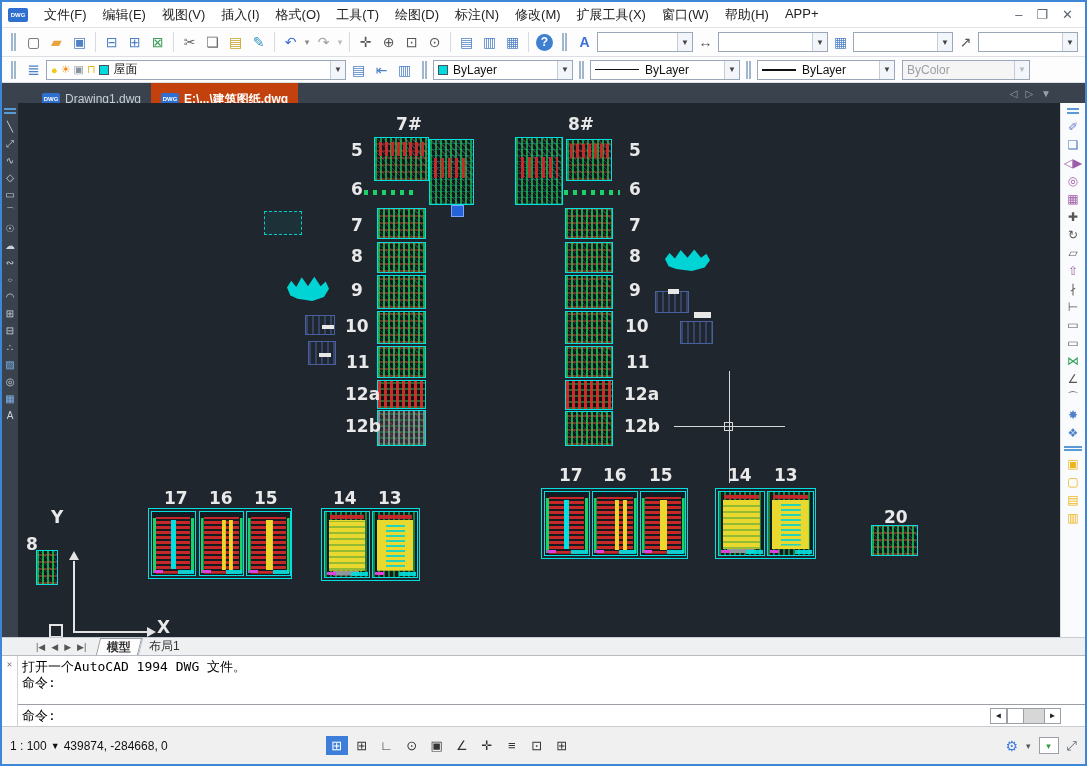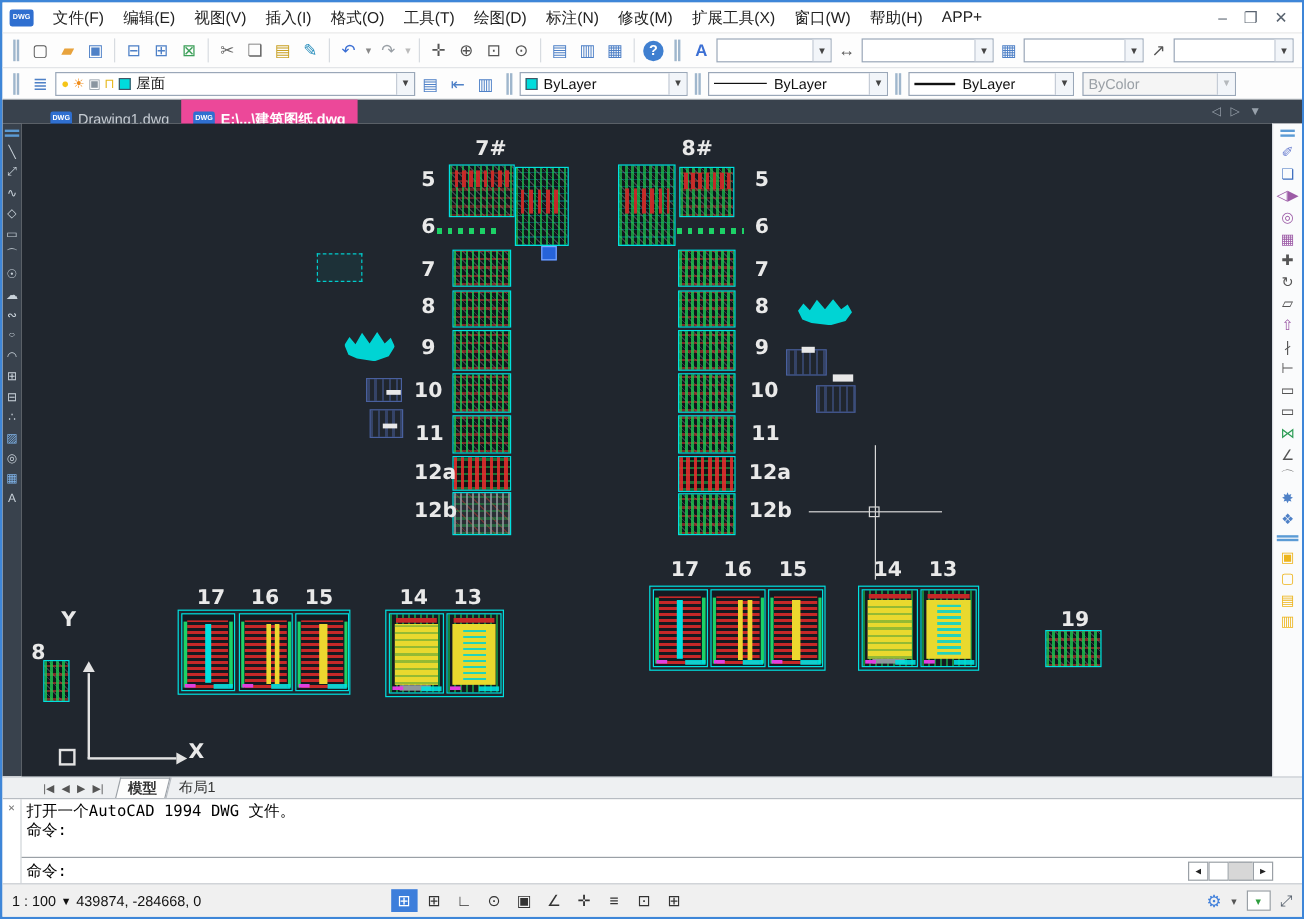--- a/index.html
+++ b/index.html
@@ -26,21 +26,21 @@
   .combo.disabled{color:#9aa0a6;background:#f5f5f5;}
   .combo.disabled .arrow{color:#b5b9bd;}
   .swatch{width:10px;height:10px;background:#00dcdc;border:1px solid #456;margin-right:5px;flex:none;}
   .lt-sample{width:44px;border-top:1px solid #111;margin-right:6px;flex:none;}
   .lw-sample{width:34px;border-top:2px solid #111;margin-right:6px;flex:none;}
   .layer-ico{font-size:11px;margin-right:3px;}
   
   .tabbar{height:20px;background:#39424d;display:flex;align-items:flex-end;padding-left:30px;}
   .ftab{height:20px;display:flex;align-items:center;padding:16px 10px;font-size:12px;color:#c7cdd4;gap:5px;cursor:default;}
   .ftab .dwg-badge{margin-right:0;width:18px;height:12px;}
-  .ftab.active{background:#ec4899;color:#fff;font-weight:bold;}
+  .ftab.active{background:#c2410c;color:#fff;font-weight:bold;}
   .tabnav{margin-left:auto;display:flex;align-items:center;gap:8px;color:#98a1ab;font-size:10px;padding-right:34px;height:100%;}
   
   .main{flex:1;display:flex;min-height:0;}
   .side-tools{width:16px;background:#39424d;display:flex;flex-direction:column;align-items:center;padding-top:2px;flex:none;}
   .side-tools .ticon{width:15px;height:17px;font-size:10px;color:#c9d2da;}
   .right-tools{width:25px;background:#fafbfc;border-left:1px solid #d9dde2;display:flex;flex-direction:column;align-items:center;padding-top:2px;flex:none;}
   .right-tools .ticon{width:21px;height:18px;font-size:12px;}
   .vgrip{width:12px;height:6px;border-top:2px solid #5b9bd5;border-bottom:2px solid #5b9bd5;margin:3px 0 4px;flex:none;}
   .hsep-blue{width:18px;height:5px;border-top:2px solid #5b9bd5;border-bottom:2px solid #5b9bd5;margin:4px 0;flex:none;}
   .canvas{flex:1;background:#20262e;position:relative;overflow:hidden;}
@@ -80,21 +80,21 @@
   
   .cmdwin{height:71px;background:#fff;border-top:1px solid #b7bcc2;display:flex;font-family:"DejaVu Sans Mono",monospace;font-size:13px;color:#000;}
   .cmd-gutter{width:16px;border-right:1px solid #d0d4d8;display:flex;flex-direction:column;align-items:center;padding-top:3px;color:#777;font-size:9px;flex:none;}
   .cmd-body{flex:1;display:flex;flex-direction:column;min-width:0;}
   .cmd-hist{flex:1;padding:3px 4px;line-height:16px;white-space:pre-wrap;}
   .cmd-inputrow{height:22px;border-top:1px solid #9aa0a6;display:flex;align-items:center;padding-left:4px;}
   .cmd-scroll{margin-left:auto;display:flex;align-items:center;height:18px;margin-right:24px;}
   .cmd-scroll span{width:17px;height:16px;border:1px solid #9aa0a6;display:inline-flex;align-items:center;justify-content:center;font-size:8px;color:#222;background:#fff;}
   .cmd-scroll .track{width:20px;background:#d7d7d7;border-left:none;border-right:none;}
   
-  .statusbar{height:28px;background:#f0f0f0;border-top:1px solid #c9cdd2;display:flex;align-items:center;font-size:12px;color:#111;padding:0 8px;gap:4px;}
+  .statusbar{height:38px;background:#f0f0f0;border-top:1px solid #c9cdd2;display:flex;align-items:center;font-size:12px;color:#111;padding:0 8px;gap:4px;}
   .coords{margin-right:40px;white-space:nowrap;display:flex;align-items:center;gap:4px;}
   .coords .dd{font-size:9px;}
   .sicon{width:22px;height:19px;display:inline-flex;align-items:center;justify-content:center;font-size:13px;color:#333;cursor:default;}
   .sicon.active{background:#3d7edb;color:#fff;}
   .status-right{margin-left:auto;display:flex;align-items:center;gap:8px;}
   .ws-box{width:20px;height:17px;border:1px solid #9aa0a6;background:#fff;display:flex;align-items:center;justify-content:center;color:#2f9e3f;font-size:9px;}
   .gear{color:#3d7edb;font-size:14px;}
   .fsbtn{color:#5a6470;font-size:13px;}
 </style>
 </head>
@@ -341,21 +341,21 @@
           <span class="cad-label" style="left: 146px; top: 387px;">17</span>
           <span class="cad-label" style="left: 191px; top: 387px;">16</span>
           <span class="cad-label" style="left: 236px; top: 387px;">15</span>
           <span class="cad-label" style="left: 315px; top: 387px;">14</span>
           <span class="cad-label" style="left: 360px; top: 387px;">13</span>
           <span class="cad-label" style="left: 541px; top: 364px;">17</span>
           <span class="cad-label" style="left: 585px; top: 364px;">16</span>
           <span class="cad-label" style="left: 631px; top: 364px;">15</span>
           <span class="cad-label" style="left: 710px; top: 364px;">14</span>
           <span class="cad-label" style="left: 756px; top: 364px;">13</span>
-          <span class="cad-label" style="left: 866px; top: 406px;">19</span>
+          <span class="cad-label" style="left: 866px; top: 406px;">20</span>
           <span class="cad-label" style="left: 8px; top: 433px;">8</span>
           <span class="cad-label" style="left: 33px; top: 406px;">Y</span>
           <span class="cad-label" style="left: 139px; top: 516px;">X</span>
         </div>
 
       <div class="xhair" style="left:656px;top:323px;width:111px;height:1px;"></div>
       <div class="xhair" style="left:711px;top:268px;width:1px;height:112px;"></div>
       <div class="pickbox" style="left:706px;top:319px;"></div>
 
       <div class="ucs-box" style="left:31px;top:521px;"></div>

